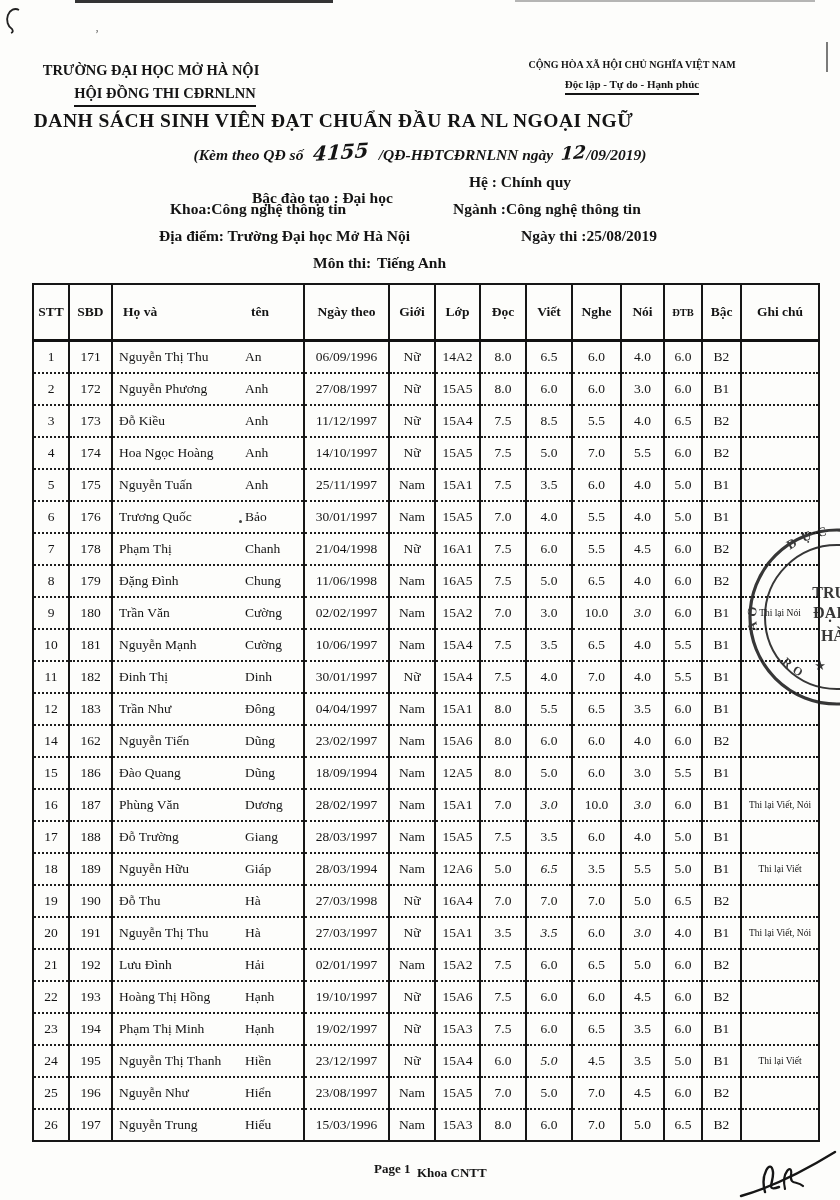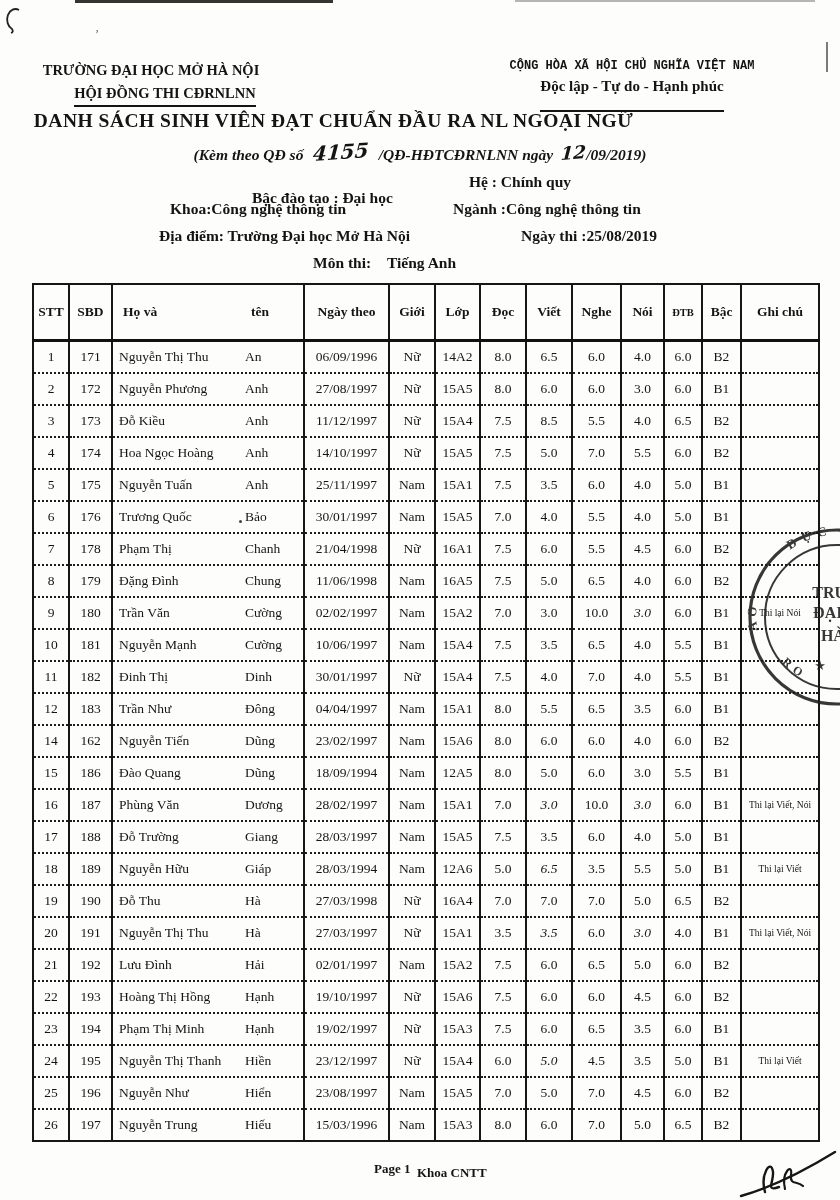--- a/index.html
+++ b/index.html
@@ -6,23 +6,23 @@
   .page{position:relative;width:840px;height:1200px;background:#fdfdfb;overflow:hidden;
         font-family:"Liberation Serif","DejaVu Serif",serif;color:#141414;}
   .abs{position:absolute;}
 
   
   .org-block{left:28px;top:60px;width:246px;text-align:center;line-height:1.45;}
   .org1{font-weight:bold;font-size:14.5px;white-space:nowrap;}
   .org2{font-weight:bold;font-size:14.5px;display:inline-block;border-bottom:2px solid #141414;
         padding-bottom:1px;white-space:nowrap;margin-left:28px;}
   .nat-block{left:452px;top:58px;width:360px;text-align:center;line-height:1.4;}
-  .nat1{font-weight:bold;font-size:12px;white-space:nowrap;font-family:Liberation Mono, monospace;}
-  .nat2{font-weight:bold;font-size:15px;display:inline-block;border-bottom:2px solid #141414;
-        padding-bottom:13px;white-space:nowrap;}
+  .nat1{font-weight:bold;font-size:10px;white-space:nowrap;}
+  .nat2{font-weight:bold;font-size:11px;display:inline-block;border-bottom:2px solid #141414;
+        padding-bottom:1px;white-space:nowrap;}
 
   .doc-title{left:0;top:110px;width:667px;text-align:center;font-weight:bold;font-size:19.5px;
              letter-spacing:.5px;white-space:nowrap;}
   .subtitle{left:0;top:141px;width:840px;text-align:center;font-style:italic;font-weight:bold;
             font-size:15.5px;white-space:nowrap;}
   .hand{font-family:"DejaVu Serif",serif;font-style:italic;font-weight:bold;font-size:20px;
         display:inline-block;transform:rotate(-4deg) skewX(-8deg);margin:0 6px;position:relative;top:-1px;}
   .hand.day{margin:0 0 0 4px;font-size:18px;}
 
   .inf{font-weight:bold;font-size:15.5px;white-space:nowrap;}
@@ -92,21 +92,21 @@
   </div>
 
   <div class="abs inf" style="left:252px;top:189px;">Bậc đào tạo : Đại học</div>
   <div class="abs inf" style="left:469px;top:173px;">Hệ : Chính quy</div>
   <div class="abs inf" style="left:170px;top:200px;">Khoa:Công nghệ thông tin</div>
   <div class="abs inf" style="left:453px;top:200px;">Ngành :Công nghệ thông tin</div>
   <div class="abs inf" style="left:159px;top:227px;">Địa điểm: Trường Đại học Mở Hà Nội</div>
   <div class="abs inf" style="left:521px;top:227px;text-align:center;">Ngày thi :25/08/2019</div>
   <div class="abs inf" style="left:313px;top:254px;">
     <span>Môn thi:</span>
-    <span style="margin-left:12px;">Tiếng Anh</span>
+    <span style="margin-left:2px;">Tiếng Anh</span>
   </div>
 
   <table class="roster">
     <colgroup>
       <col style="width:36px">
         <col style="width:43px">
         <col style="width:192px">
         <col style="width:85px">
       <col style="width:46px">
         <col style="width:45px">

